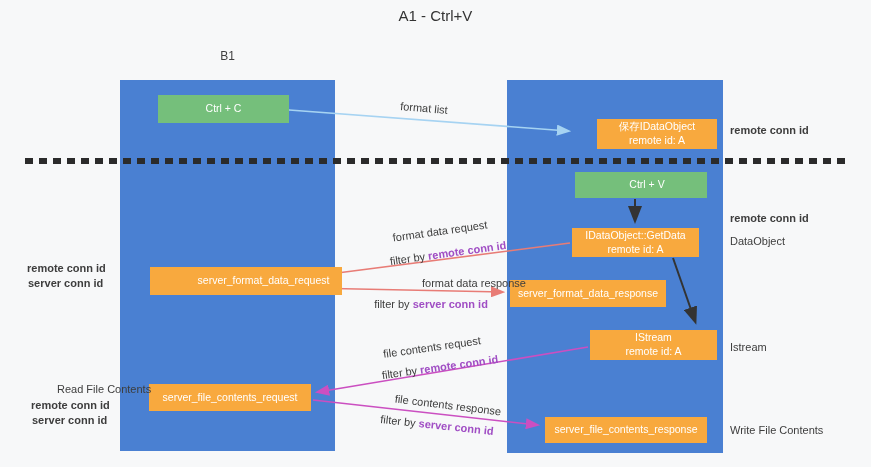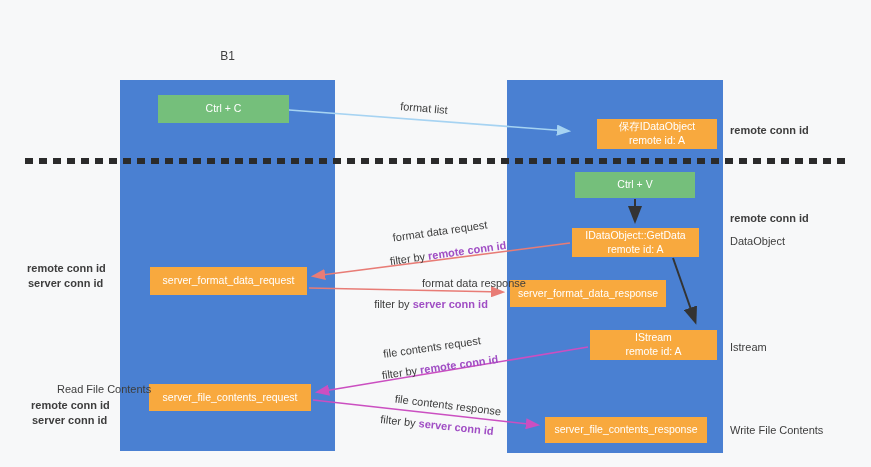--- a/index.html
+++ b/index.html
@@ -40,20 +40,21 @@
   .greenlbl{color:#56b45e;font-weight:bold;}
   .side{
     position:absolute;font-size:11px;white-space:nowrap;color:#3d3d3d;
   }
   svg.overlay{position:absolute;left:0;top:0;pointer-events:none;}
 </style>
 </head>
 <body>
 
 <div class="title">
+  <div>A1 - Ctrl+V</div>
 </div>
 
 <div class="col-head" style="left:120px;width:215px;">
   <div>B1</div>
 </div>
 <div class="col-head" style="left:507px;width:216px;">
 </div>
 
 <div class="lifeline" style="left:120px;width:215px;height:371px;"></div>
 <div class="lifeline" style="left:507px;width:216px;height:373px;"></div>
@@ -83,28 +84,28 @@
   <line x1="313" y1="400" x2="537" y2="425" stroke="#cb4fc1" stroke-width="1.6" marker-end="url(#m-mg)"></line>
 </svg>
 
 <div class="node green" style="left:158px;top:95px;width:131px;height:28px;">
   <div>Ctrl + C</div>
 </div>
 <div class="node orange" style="left:597px;top:119px;width:120px;height:30px;">
   <div>保存IDataObject</div>
   <div>remote id: A</div>
 </div>
-<div class="node green" style="left:575px;top:172px;width:120px;height:26px;">
+<div class="node green" style="left:575px;top:172px;width:120px;height:26px;padding-left:12px;">
   <div>Ctrl + V</div>
 </div>
 <div class="node orange" style="left:572px;top:228px;width:127px;height:29px;">
   <div>IDataObject::GetData</div>
   <div>remote id: A</div>
 </div>
-<div class="node orange" style="left:150px;top:267px;width:157px;height:28px;">
+<div class="node orange" style="left:150px;top:267px;width:157px;height:28px;padding-left:35px;">
   <div>server_format_data_request</div>
 </div>
 <div class="node orange" style="left:510px;top:280px;width:156px;height:27px;">
   <div>server_format_data_response</div>
 </div>
 <div class="node orange" style="left:590px;top:330px;width:127px;height:30px;">
   <div>IStream</div>
   <div>remote id: A</div>
 </div>
 <div class="node orange" style="left:149px;top:384px;width:162px;height:27px;">

